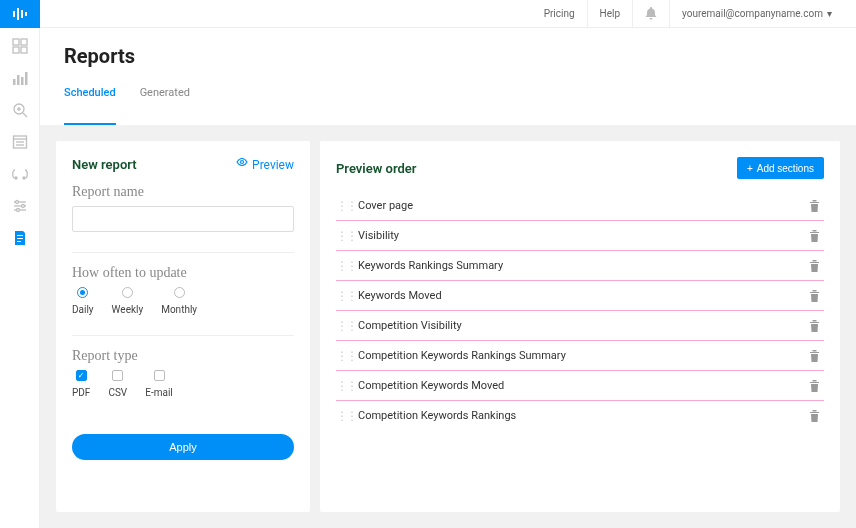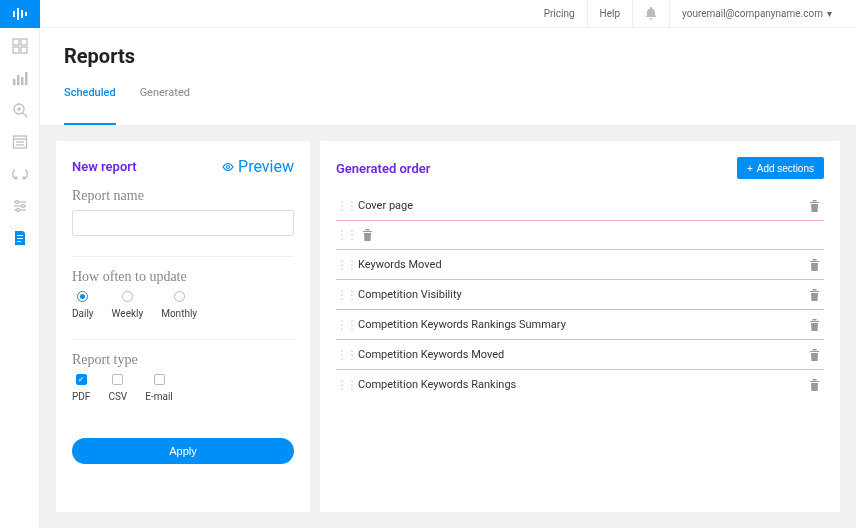--- a/index.html
+++ b/index.html
@@ -95,25 +95,25 @@
     padding: 16px;
   }
   .card.left { width: 254px; }
   .card.right { flex: 1; }
   .card-head {
     display: flex;
     justify-content: space-between;
     align-items: center;
     margin-bottom: 12px;
   }
-  .card-head h2 { font-size: 13px; font-weight: 600; color: #6d28d9; }
+  .card-head h2 { font-size: 13px; font-weight: 600; color: #14532d; }
   .preview-link {
-    font-size: 16px;
+    font-size: 12px;
     color: #008ff7;
-    display: flex; align-items: center; gap: 4px;
+    display: flex; gap: 4px;
     cursor: pointer;
   }
   .label { font-size: 14px; color: #888; margin-bottom: 6px; display: block; font-family: Liberation Serif, serif; }
   .text-input {
     width: 100%;
     height: 26px;
     border: 1px solid #ddd;
     border-radius: 2px;
     font-size: 11px;
     padding: 0 6px;
@@ -339,38 +339,48 @@
               <span>E-mail</span>
             </label>
           </div>
         </div>
 
         <button class="apply-btn">Apply</button>
       </div>
 
       <div class="card right">
         <div class="card-head">
-          <h2>Generated order</h2>
+          <h2>Preview order</h2>
           <button class="add-btn">
             <span>+</span>
             <span>Add sections</span>
           </button>
         </div>
         <div class="section-list" id="section-list">
             <div class="section-row">
               <span class="drag-handle"></span>
               <span class="section-label">Cover page</span>
               <span class="trash">
                 <svg width="11" height="12" viewBox="0 0 11 12" fill="currentColor">
                   <path d="M1 2h9v1H1zM3.5 0h4v1.5h-4zM2 4h7l-.5 8h-6z"></path>
                 </svg>
               </span>
             </div>
             <div class="section-row">
               <span class="drag-handle"></span>
+              <span class="section-label">Visibility</span>
+              <span class="trash">
+                <svg width="11" height="12" viewBox="0 0 11 12" fill="currentColor">
+                  <path d="M1 2h9v1H1zM3.5 0h4v1.5h-4zM2 4h7l-.5 8h-6z"></path>
+                </svg>
+              </span>
+            </div>
+            <div class="section-row">
+              <span class="drag-handle"></span>
+              <span class="section-label">Keywords Rankings Summary</span>
               <span class="trash">
                 <svg width="11" height="12" viewBox="0 0 11 12" fill="currentColor">
                   <path d="M1 2h9v1H1zM3.5 0h4v1.5h-4zM2 4h7l-.5 8h-6z"></path>
                 </svg>
               </span>
             </div>
             <div class="section-row">
               <span class="drag-handle"></span>
               <span class="section-label">Keywords Moved</span>
               <span class="trash">

